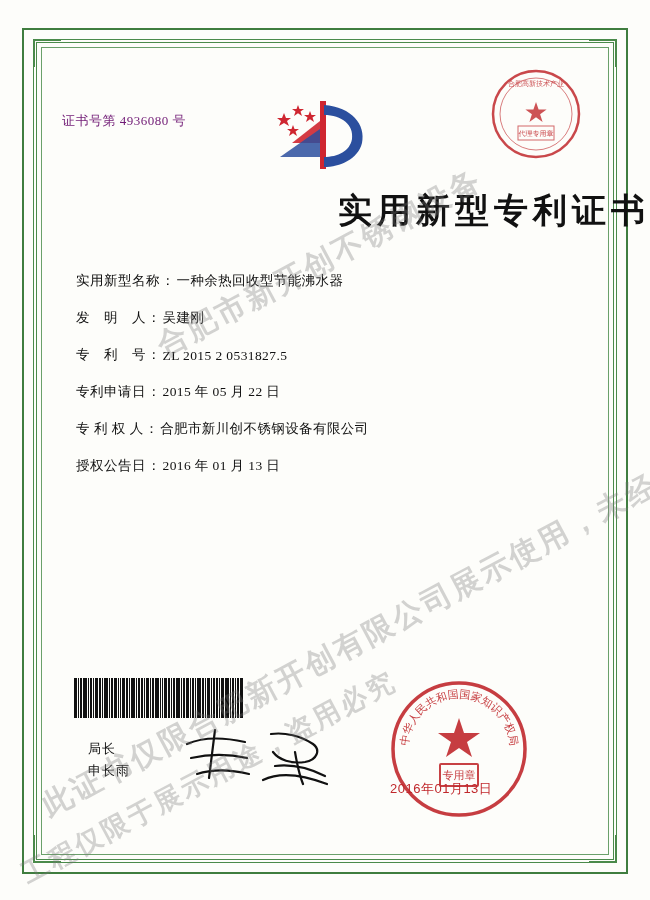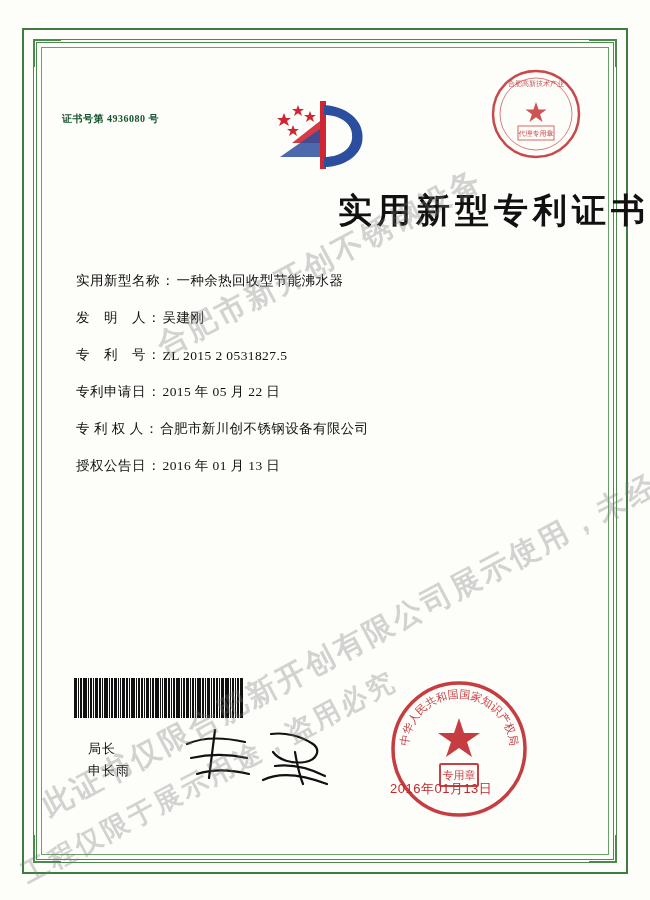--- a/index.html
+++ b/index.html
@@ -65,24 +65,23 @@
     top: 95px;
     width: 120px;
     height: 80px;
   }
 
   
   .cert-number {
     position: absolute;
     left: 62px;
     top: 112px;
-    font-size: 10px;
-    color: #14532d;
+    font-size: 13px;
+    color: #701a75;
     letter-spacing: 0.5px;
-    font-weight: bold;
   }
   .main-title {
     position: absolute;
     left: 0;
     right: 0;
     top: 188px;
     text-align: right;
     font-size: 34px;
     font-weight: bold;
     letter-spacing: 5px;

